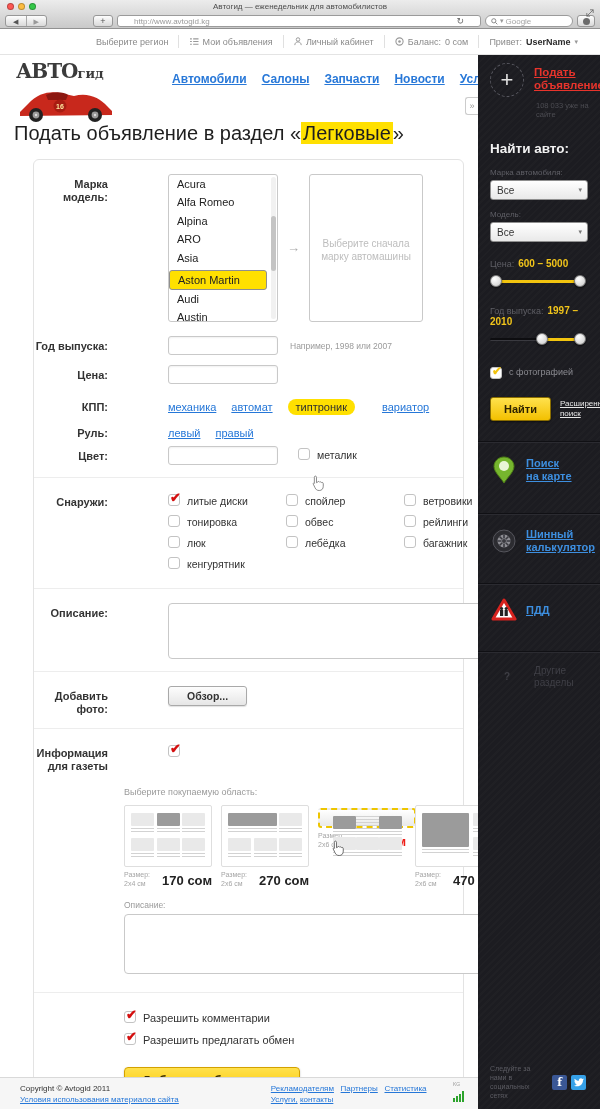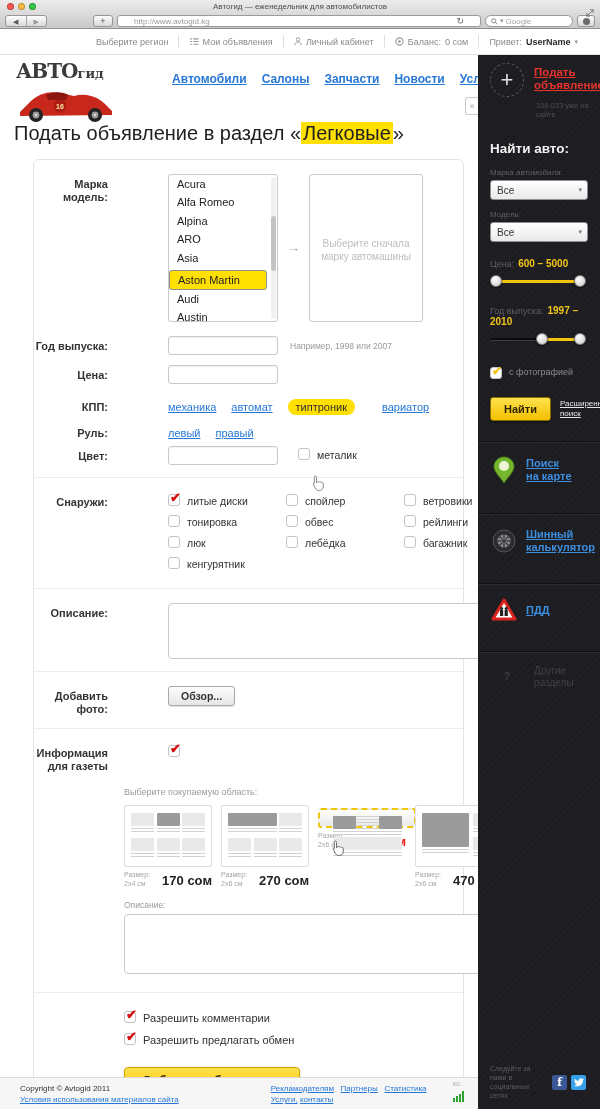--- a/index.html
+++ b/index.html
@@ -100,21 +100,21 @@
         margin:2px 7px 0 0; }
   .cb.on::after { content:"✔"; position:absolute; left:1px; top:-5px; color:#d40f0f;
                   font-size:13px; font-weight:bold; }
   .cblabel { font-size:10.5px; color:#333; margin-top:3px; }
   .sec { border-top:1px solid #ededed; margin-top:12px; padding-bottom:2px; }
   .extcols { display:flex; }
   .extcol { width:118px; }
   .extrow { display:flex; margin-bottom:6px; }
   .tarea { width:355px; height:56px; border:1px solid #c9c9c9; border-radius:4px;
            resize:none; }
-  .browse { padding:3px 12px; font-size:10.5px; font-weight:bold; color:#333;
+  .browse { padding:3px 18px; font-size:10.5px; font-weight:bold; color:#333;
             background:linear-gradient(#fdfdfd,#e6e6e6); border:1px solid #a9a9a9;
             border-radius:3px; box-shadow:0 1px 1px rgba(0,0,0,.12); }
   .greylab { font-size:9px; color:#9a9a9a; }
 
   
   .adcards { display:flex; gap:9px; margin-top:8px; }
   .adunit { width:88px; }
   .adcard { width:88px; height:62px; background:#fff; border:1px solid #dedede;
             border-radius:2px; padding:7px 6px; display:flex; flex-direction:column;
             justify-content:space-between; position:relative; }

